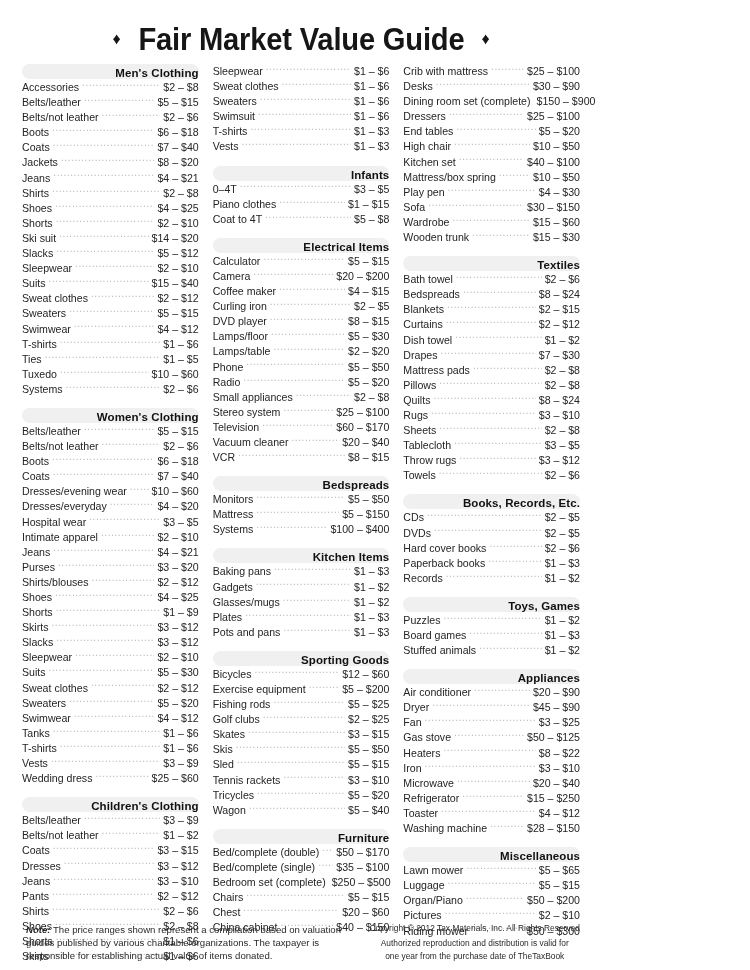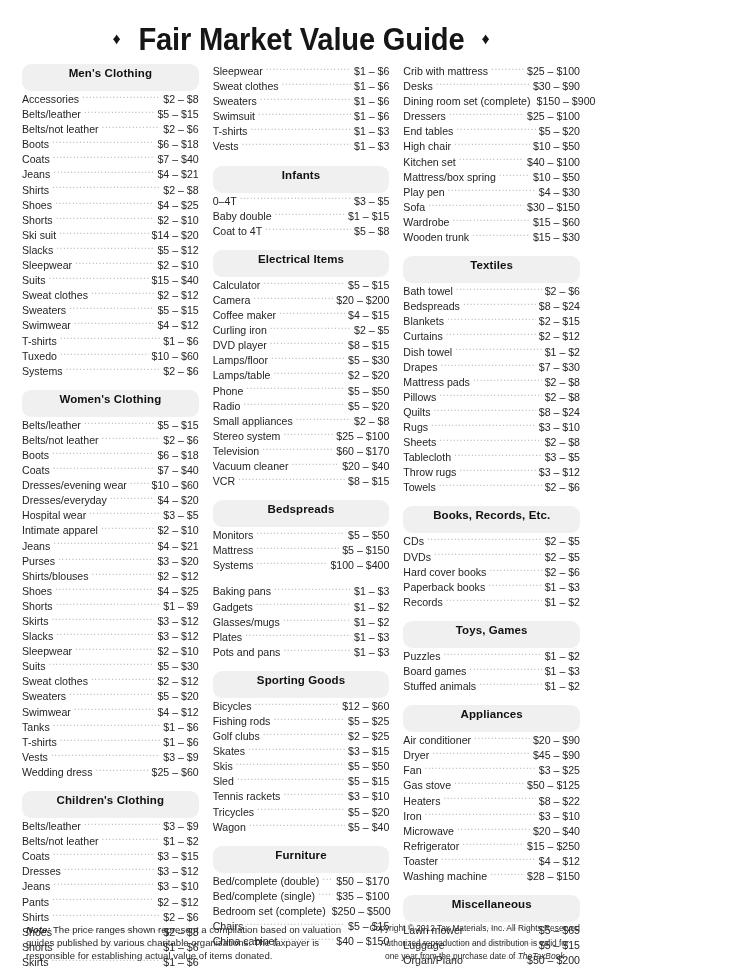--- a/index.html
+++ b/index.html
@@ -59,25 +59,25 @@
     min-width: 0;
   }
   
   .section {
     margin-bottom: 2px;
   }
   .section + .section {
     margin-top: 11px;
   }
   .section-head {
-    text-align: center;
+    text-align: right;
     font-weight: bold;
     font-size: 11.5px;
     color: #111;
-    padding: 3px 0 12px;
+    padding: 3px 0 0;
     background: #f0f0f0;
     border-radius: 9px;
     margin-bottom: 1px;
     letter-spacing: 0.1px;
   }
   .rows { display: block; }
   .row {
     display: flex;
     align-items: baseline;
     font-size: 10.6px;
@@ -136,21 +136,21 @@
     font-weight: bold;
   }
   .copy {
     flex: 1 1 auto;
     text-align: center;
     font-size: 8.4px;
     line-height: 12.5px;
     color: #2a2a2a;
   }
   .copy .line1 { margin-bottom: 3px; }
-  .copy .ital { font-style: italic; }
+  .copy .ital { }
 </style>
 </head>
 <body>
 
 <div class="page">
 
   <div class="title-bar">
     <span class="diamond">♦</span><span class="title-text">Fair Market Value Guide</span><span class="diamond">♦</span>
   </div>
 
@@ -178,20 +178,25 @@
               <span class="lbl">Boots</span>
               <span class="dots"></span>
               <span class="val">$6 – $18</span>
             </div>
             <div class="row">
               <span class="lbl">Coats</span>
               <span class="dots"></span>
               <span class="val">$7 – $40</span>
             </div>
             <div class="row">
+              <span class="lbl">Jackets</span>
+              <span class="dots"></span>
+              <span class="val">$8 – $20</span>
+            </div>
+            <div class="row">
               <span class="lbl">Jeans</span>
               <span class="dots"></span>
               <span class="val">$4 – $21</span>
             </div>
             <div class="row">
               <span class="lbl">Shirts</span>
               <span class="dots"></span>
               <span class="val">$2 – $8</span>
             </div>
             <div class="row">
@@ -236,20 +241,25 @@
             </div>
             <div class="row">
               <span class="lbl">Swimwear</span>
               <span class="dots"></span>
               <span class="val">$4 – $12</span>
             </div>
             <div class="row">
               <span class="lbl">T-shirts</span>
               <span class="dots"></span>
               <span class="val">$1 – $6</span>
+            </div>
+            <div class="row">
+              <span class="lbl">Ties</span>
+              <span class="dots"></span>
+              <span class="val">$1 – $5</span>
             </div>
             <div class="row">
               <span class="lbl">Tuxedo</span>
               <span class="dots"></span>
               <span class="val">$10 – $60</span>
             </div>
             <div class="row">
               <span class="lbl">Systems</span>
               <span class="dots"></span>
               <span class="val">$2 – $6</span>
@@ -474,21 +484,21 @@
         </div>
         <div class="section">
           <div class="section-head">Infants</div>
           <div class="rows">
             <div class="row">
               <span class="lbl">0–4T</span>
               <span class="dots"></span>
               <span class="val">$3 – $5</span>
             </div>
             <div class="row">
-              <span class="lbl">Baby double</span>
+              <span class="lbl">Piano clothes</span>
               <span class="dots"></span>
               <span class="val">$1 – $15</span>
             </div>
             <div class="row">
               <span class="lbl">Coat to 4T</span>
               <span class="dots"></span>
               <span class="val">$5 – $8</span>
             </div>
           </div>
         </div>
@@ -581,20 +591,21 @@
               <span class="val">$5 – $150</span>
             </div>
             <div class="row">
               <span class="lbl">Systems</span>
               <span class="dots"></span>
               <span class="val">$100 – $400</span>
             </div>
           </div>
         </div>
         <div class="section">
+          <div class="section-head">Kitchen Items</div>
           <div class="rows">
             <div class="row">
               <span class="lbl">Baking pans</span>
               <span class="dots"></span>
               <span class="val">$1 – $3</span>
             </div>
             <div class="row">
               <span class="lbl">Gadgets</span>
               <span class="dots"></span>
               <span class="val">$1 – $2</span>
@@ -618,20 +629,25 @@
         </div>
         <div class="section">
           <div class="section-head">Sporting Goods</div>
           <div class="rows">
             <div class="row">
               <span class="lbl">Bicycles</span>
               <span class="dots"></span>
               <span class="val">$12 – $60</span>
             </div>
             <div class="row">
+              <span class="lbl">Exercise equipment</span>
+              <span class="dots"></span>
+              <span class="val">$5 – $200</span>
+            </div>
+            <div class="row">
               <span class="lbl">Fishing rods</span>
               <span class="dots"></span>
               <span class="val">$5 – $25</span>
             </div>
             <div class="row">
               <span class="lbl">Golf clubs</span>
               <span class="dots"></span>
               <span class="val">$2 – $25</span>
             </div>
             <div class="row">
@@ -681,20 +697,25 @@
             </div>
             <div class="row">
               <span class="lbl">Bedroom set (complete)</span>
               <span class="dots"></span>
               <span class="val">$250 – $500</span>
             </div>
             <div class="row">
               <span class="lbl">Chairs</span>
               <span class="dots"></span>
               <span class="val">$5 – $15</span>
+            </div>
+            <div class="row">
+              <span class="lbl">Chest</span>
+              <span class="dots"></span>
+              <span class="val">$20 – $60</span>
             </div>
             <div class="row">
               <span class="lbl">China cabinet</span>
               <span class="dots"></span>
               <span class="val">$40 – $150</span>
             </div>
           </div>
         </div>
       </div>
       <div class="col">

